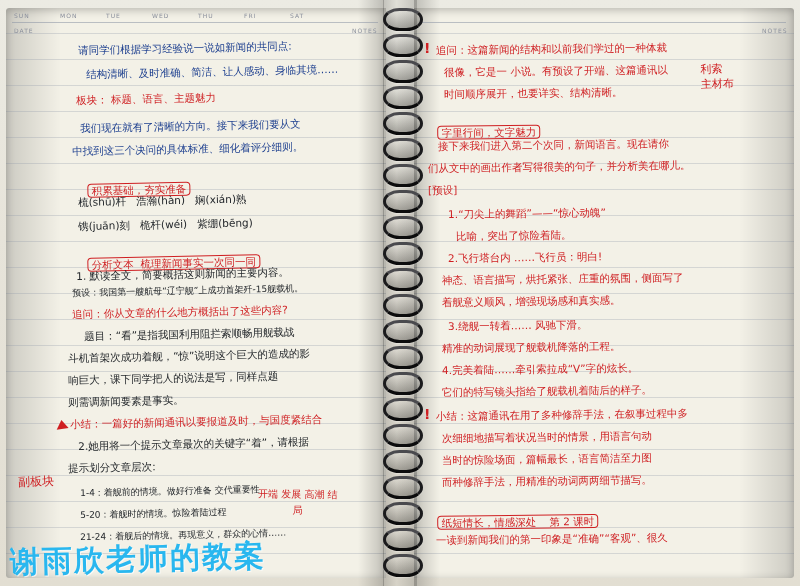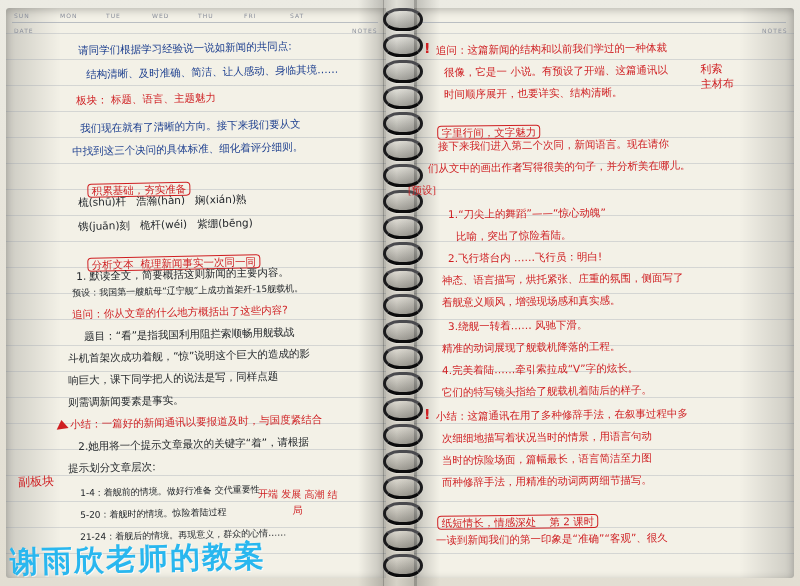--- a/index.html
+++ b/index.html
@@ -190,21 +190,21 @@
   <div class="hw red tilt2" style="left:444px;top:66px;">很像，它是一 小说。有预设了开端、这篇通讯以</div>
   <div class="hw red tilt2" style="left:444px;top:88px;">时间顺序展开，也要详实、结构清晰。</div>
   <div class="hw red tilt3" style="left:700px;top:62px;font-size:11px;line-height:15px;white-space:normal;width:64px;">利索<br>主材布</div>
 
   <div class="hw tilt2" style="left:424px;top:114px;">
     <span class="boxed">字里行间，文字魅力</span>
   </div>
 
   <div class="hw red tilt2" style="left:438px;top:140px;">接下来我们进入第二个次同，新闻语言。现在请你</div>
   <div class="hw red tilt2" style="left:428px;top:162px;">们从文中的画出作者写得很美的句子，并分析美在哪儿。</div>
-  <div class="hw red tilt2" style="left:408px;top:184px;font-family:Liberation Serif, serif;">[预设]</div>
+  <div class="hw red tilt2" style="left:428px;top:184px;">[预设]</div>
   <div class="hw red tilt2" style="left:448px;top:208px;">1.“刀尖上的舞蹈”——“惊心动魄”</div>
   <div class="hw red tilt2" style="left:456px;top:230px;">比喻，突出了惊险着陆。</div>
   <div class="hw red tilt2" style="left:448px;top:252px;">2.飞行塔台内 ……飞行员：明白!</div>
   <div class="hw red tilt2" style="left:442px;top:274px;">神态、语言描写，烘托紧张、庄重的氛围，侧面写了</div>
   <div class="hw red tilt2" style="left:442px;top:296px;">着舰意义顺风，增强现场感和真实感。</div>
   <div class="hw red tilt2" style="left:448px;top:320px;">3.绕舰一转着…… 风驰下滑。</div>
   <div class="hw red tilt2" style="left:442px;top:342px;">精准的动词展现了舰载机降落的工程。</div>
   <div class="hw red tilt2" style="left:442px;top:364px;">4.完美着陆……牵引索拉成“V”字的炫长。</div>
   <div class="hw red tilt2" style="left:442px;top:386px;">它们的特写镜头指给了舰载机着陆后的样子。</div>
 

